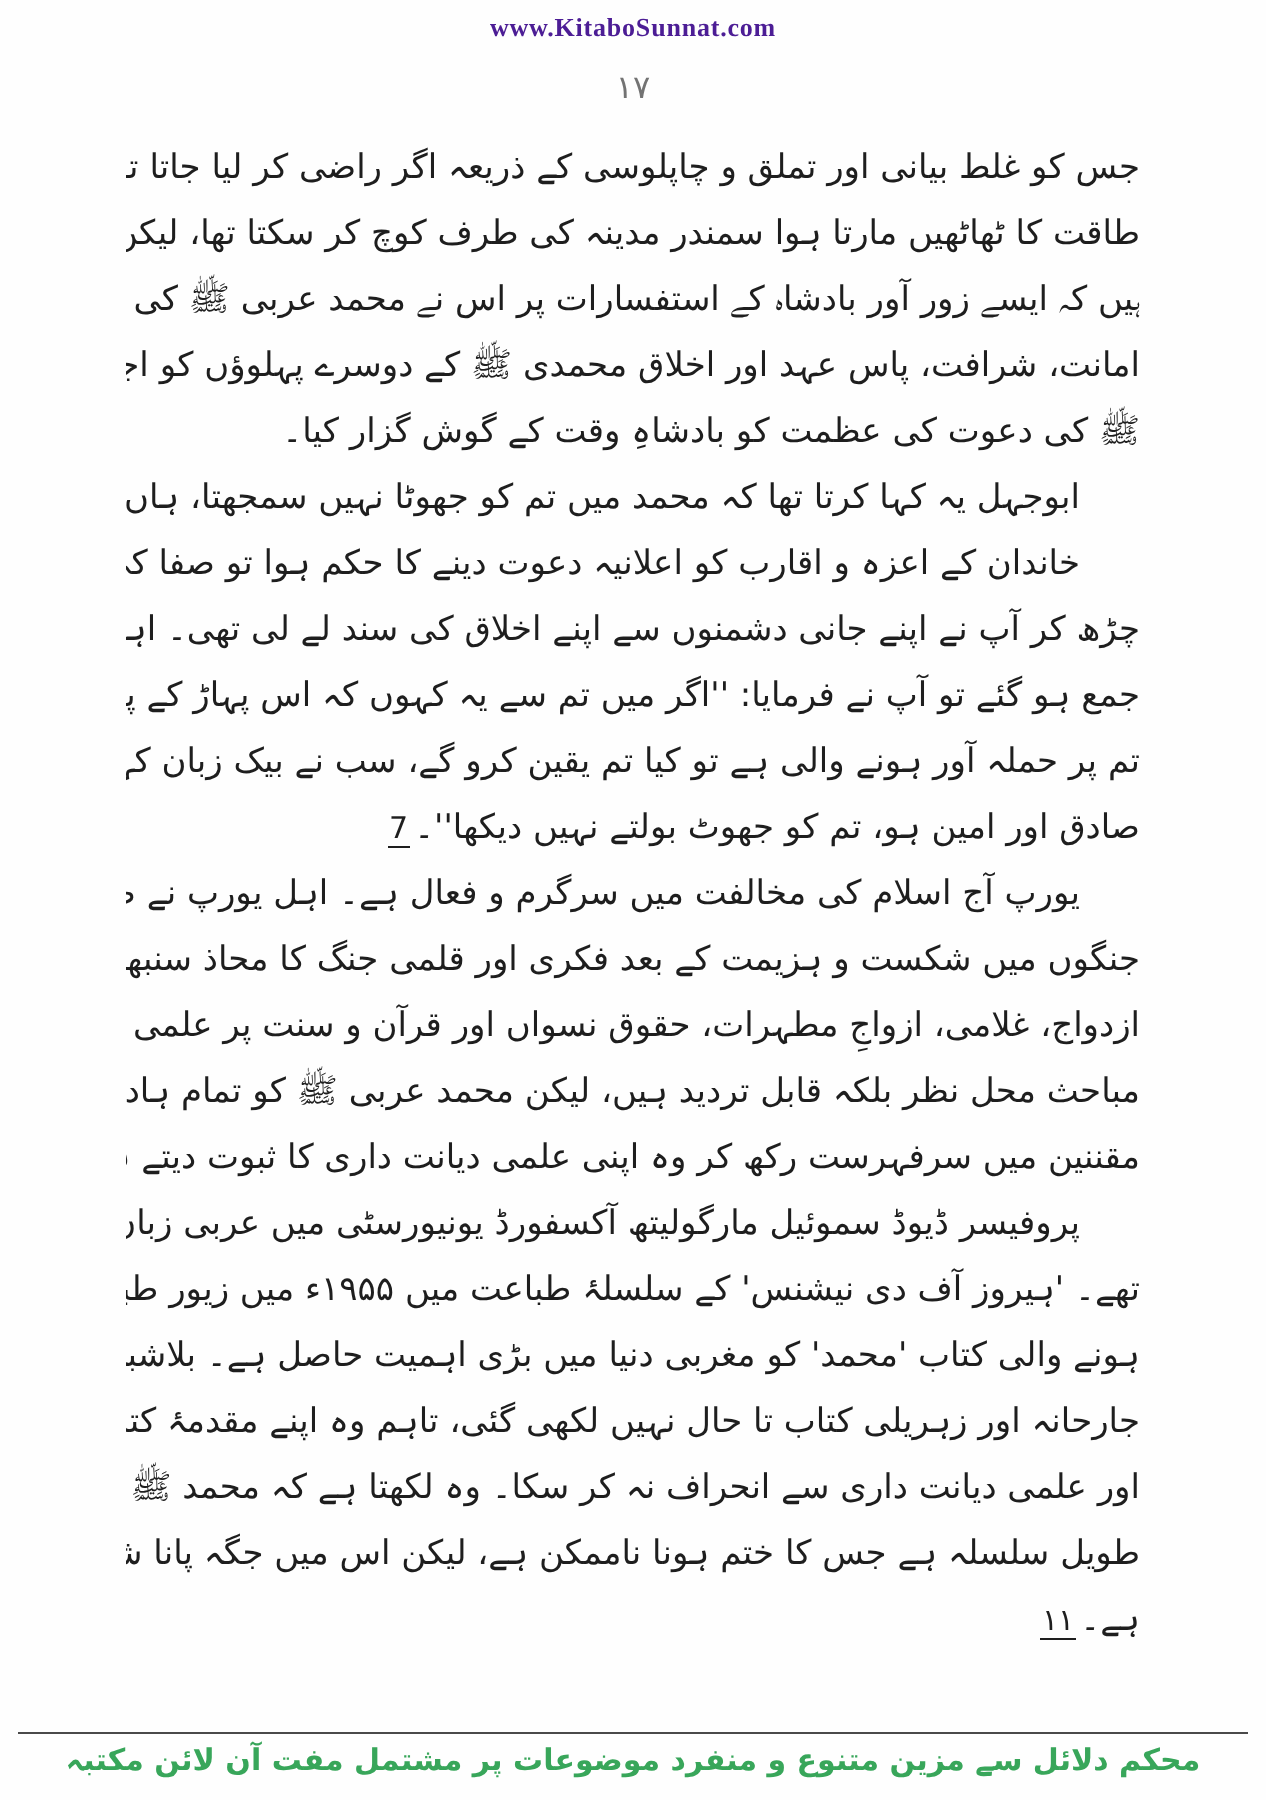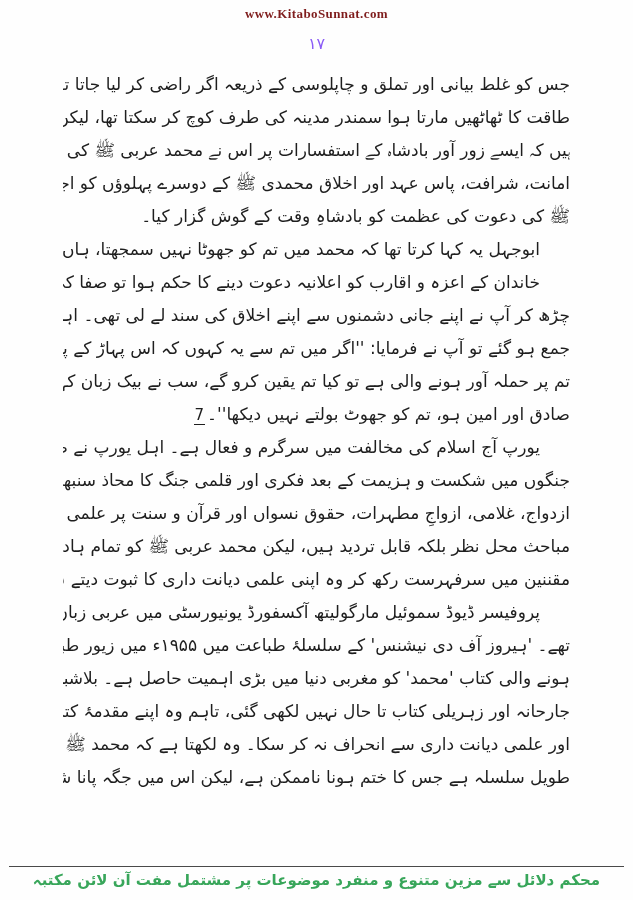--- a/index.html
+++ b/index.html
@@ -8,21 +8,21 @@
     background:#fefefe;overflow:hidden;
     font-family:"DejaVu Sans",sans-serif;
   }
   .site-header{
     position:absolute;top:6px;left:0;right:0;text-align:center;
     font-family:"Liberation Serif",serif;font-weight:bold;font-size:13px;
     letter-spacing:.4px;
   }
   .page-number{
     position:absolute;top:34px;left:0;right:0;text-align:center;
-    font-size:16px;color:#8b5cf6;direction:rtl;
+    font-size:16px;color:#737373;direction:rtl;
   }
   .text-block{
     position:absolute;top:68px;left:63px;right:63px;height:794px;
     direction:rtl;color:#1e1e1e;
   }
   .bodyline{
     height:33px;line-height:33px;font-size:17px;
     white-space:nowrap;overflow:hidden;
     text-align:justify;text-align-last:justify;
   }
@@ -38,21 +38,21 @@
   }
   .site-footer{
     position:absolute;top:871px;left:0;right:0;text-align:center;
     direction:rtl;font-size:15px;font-weight:bold;
   }
 </style>
 </head>
 <body>
 
 <div class="page">
-  <div class="site-header" style="color: #7f1d1d;">www.KitaboSunnat.com</div>
+  <div class="site-header" style="color: #4c1d95;">www.KitaboSunnat.com</div>
 
   <div class="page-number">۱۷</div>
 
   <div class="text-block" style="color: rgb(30, 30, 30);">
       <div class="bodyline">جس کو غلط بیانی اور تملق و چاپلوسی کے ذریعہ اگر راضی کر لیا جاتا تو ایک اشارے پر نفری</div>
       <div class="bodyline">طاقت کا ٹھاٹھیں مارتا ہوا سمندر مدینہ کی طرف کوچ کر سکتا تھا، لیکن تاریخ کے اوراق شاہد</div>
       <div class="bodyline">ہیں کہ ایسے زور آور بادشاہ کے استفسارات پر اس نے محمد عربی ﷺ کی پاکدامنی، سچائی،</div>
       <div class="bodyline">امانت، شرافت، پاس عہد اور اخلاق محمدی ﷺ کے دوسرے پہلوؤں کو اجاگر کیا اور محمد عربی</div>
       <div class="bodyline last">ﷺ کی دعوت کی عظمت کو بادشاہِ وقت کے گوش گزار کیا۔</div>
       <div class="bodyline first">ابوجہل یہ کہا کرتا تھا کہ محمد میں تم کو جھوٹا نہیں سمجھتا، ہاں جو کچھ تم کہتے اور</div>
@@ -65,18 +65,19 @@
       <div class="bodyline">جنگوں میں شکست و ہزیمت کے بعد فکری اور قلمی جنگ کا محاذ سنبھال لیا ہے۔ پردہ، تعدد</div>
       <div class="bodyline">ازدواج، غلامی، ازواجِ مطہرات، حقوق نسواں اور قرآن و سنت پر علمی پہلوؤں سے متعدد</div>
       <div class="bodyline">مباحث محل نظر بلکہ قابل تردید ہیں، لیکن محمد عربی ﷺ کو تمام ہادیانِ مذہب، مصلحین و</div>
       <div class="bodyline last">مقننین میں سرفہرست رکھ کر وہ اپنی علمی دیانت داری کا ثبوت دیتے ہیں۔</div>
       <div class="bodyline first">پروفیسر ڈیوڈ سموئیل مارگولیتھ آکسفورڈ یونیورسٹی میں عربی زبان کے پروفیسر</div>
       <div class="bodyline">تھے۔ 'ہیروز آف دی نیشنس' کے سلسلۂ طباعت میں ۱۹۵۵ء میں زیور طبع سے آراستہ</div>
       <div class="bodyline">ہونے والی کتاب 'محمد' کو مغربی دنیا میں بڑی اہمیت حاصل ہے۔ بلاشبہ اس سے زیادہ</div>
       <div class="bodyline">جارحانہ اور زہریلی کتاب تا حال نہیں لکھی گئی، تاہم وہ اپنے مقدمۂ کتاب میں ضمیر کی پکار</div>
       <div class="bodyline">اور علمی دیانت داری سے انحراف نہ کر سکا۔ وہ لکھتا ہے کہ محمد ﷺ کے سوانح نگاروں کا ایک</div>
       <div class="bodyline">طویل سلسلہ ہے جس کا ختم ہونا ناممکن ہے، لیکن اس میں جگہ پانا شرف و اعزاز کی بات</div>
+      <div class="bodyline last">ہے۔<span class="footnote-ref">۱۱</span></div>
     </div>
 
   <div class="footer-rule" style="border-top-color: rgb(74, 74, 74);"></div>
 
   <div class="site-footer" style="color: rgb(56, 166, 90);">محکم دلائل سے مزین متنوع و منفرد موضوعات پر مشتمل مفت آن لائن مکتبہ</div>
 </div>
 
 </body></html>

